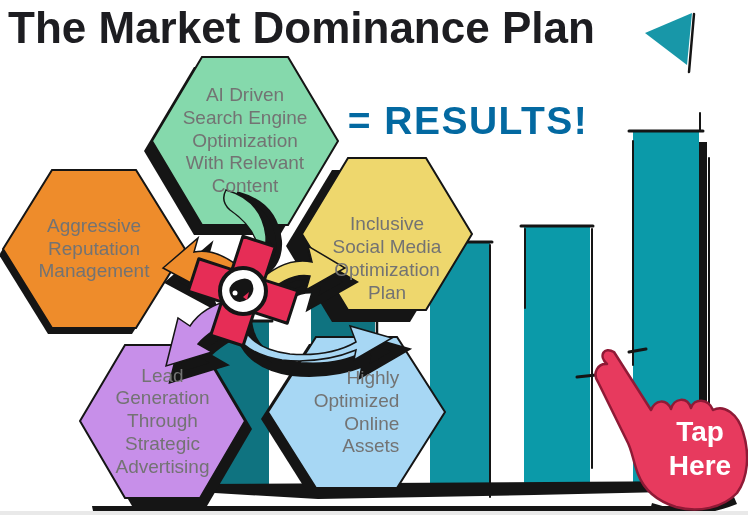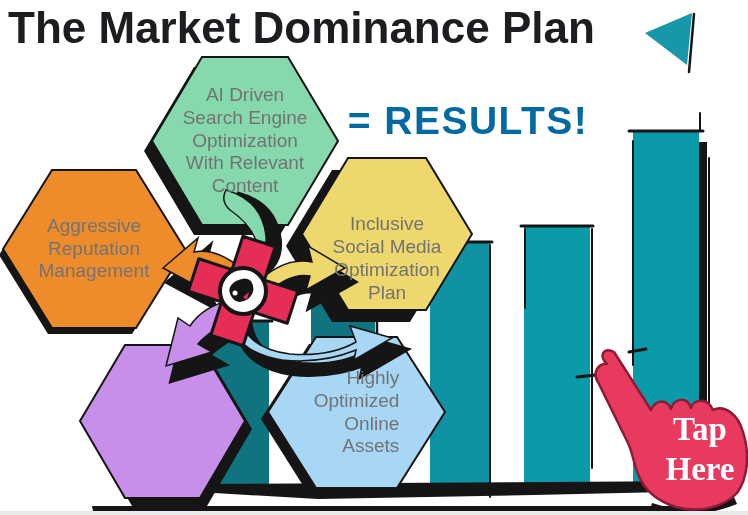--- a/index.html
+++ b/index.html
@@ -15,22 +15,22 @@
   .title{left:8px;top:2px;width:690px;height:52px;justify-content:flex-start;text-align:left;
     font-size:44px;font-weight:bold;color:#1d1d21;letter-spacing:0;white-space:nowrap;}
   .results{left:338px;top:98px;width:260px;height:46px;font-size:39px;font-weight:bold;
     color:#0369a1;letter-spacing:1.5px;white-space:nowrap;}
   .hexlabel{font-size:19px;line-height:1.2;color:#737373;font-weight:500;}
   .hex-seo{left:152px;top:57px;width:186px;height:168px;}
   .hex-rep{left:3px;top:170px;width:182px;height:158px;}
   .hex-soc{left:302px;top:158px;width:170px;height:152px;margin-top:25px;}
   .hex-leads{left:80px;top:345px;width:165px;height:153px;}
   .hex-assets{left:268px;top:337px;width:177px;height:151px;text-align:right;}
-  .tap{left:652px;top:420px;width:96px;height:58px;font-size:33px;font-weight:bold;
-    color:#ffffff;line-height:1.22;font-family:Liberation Serif, serif;}
+  .tap{left:652px;top:420px;width:96px;height:58px;font-size:28px;font-weight:bold;
+    color:#ffffff;line-height:1.22;}
 </style>
 </head>
 <body>
 
 <div class="stage">
 
 <svg width="748" height="515" viewBox="0 0 748 515">
 
   <g>
     <rect x="203" y="322" width="66" height="162" fill="#0f7380"></rect>
@@ -126,20 +126,25 @@
 Optimization
 With Relevant
 Content</div>
 <div class="overlay hexlabel hex-rep">Aggressive
 Reputation
 Management</div>
 <div class="overlay hexlabel hex-soc">Inclusive
 Social Media
 Optimization
 Plan</div>
+<div class="overlay hexlabel hex-leads">Lead
+Generation
+Through
+Strategic
+Advertising</div>
 <div class="overlay hexlabel hex-assets">Highly
 Optimized
 Online
 Assets</div>
 
 <div class="overlay tap">Tap
 Here</div>
 
 </div>
 

